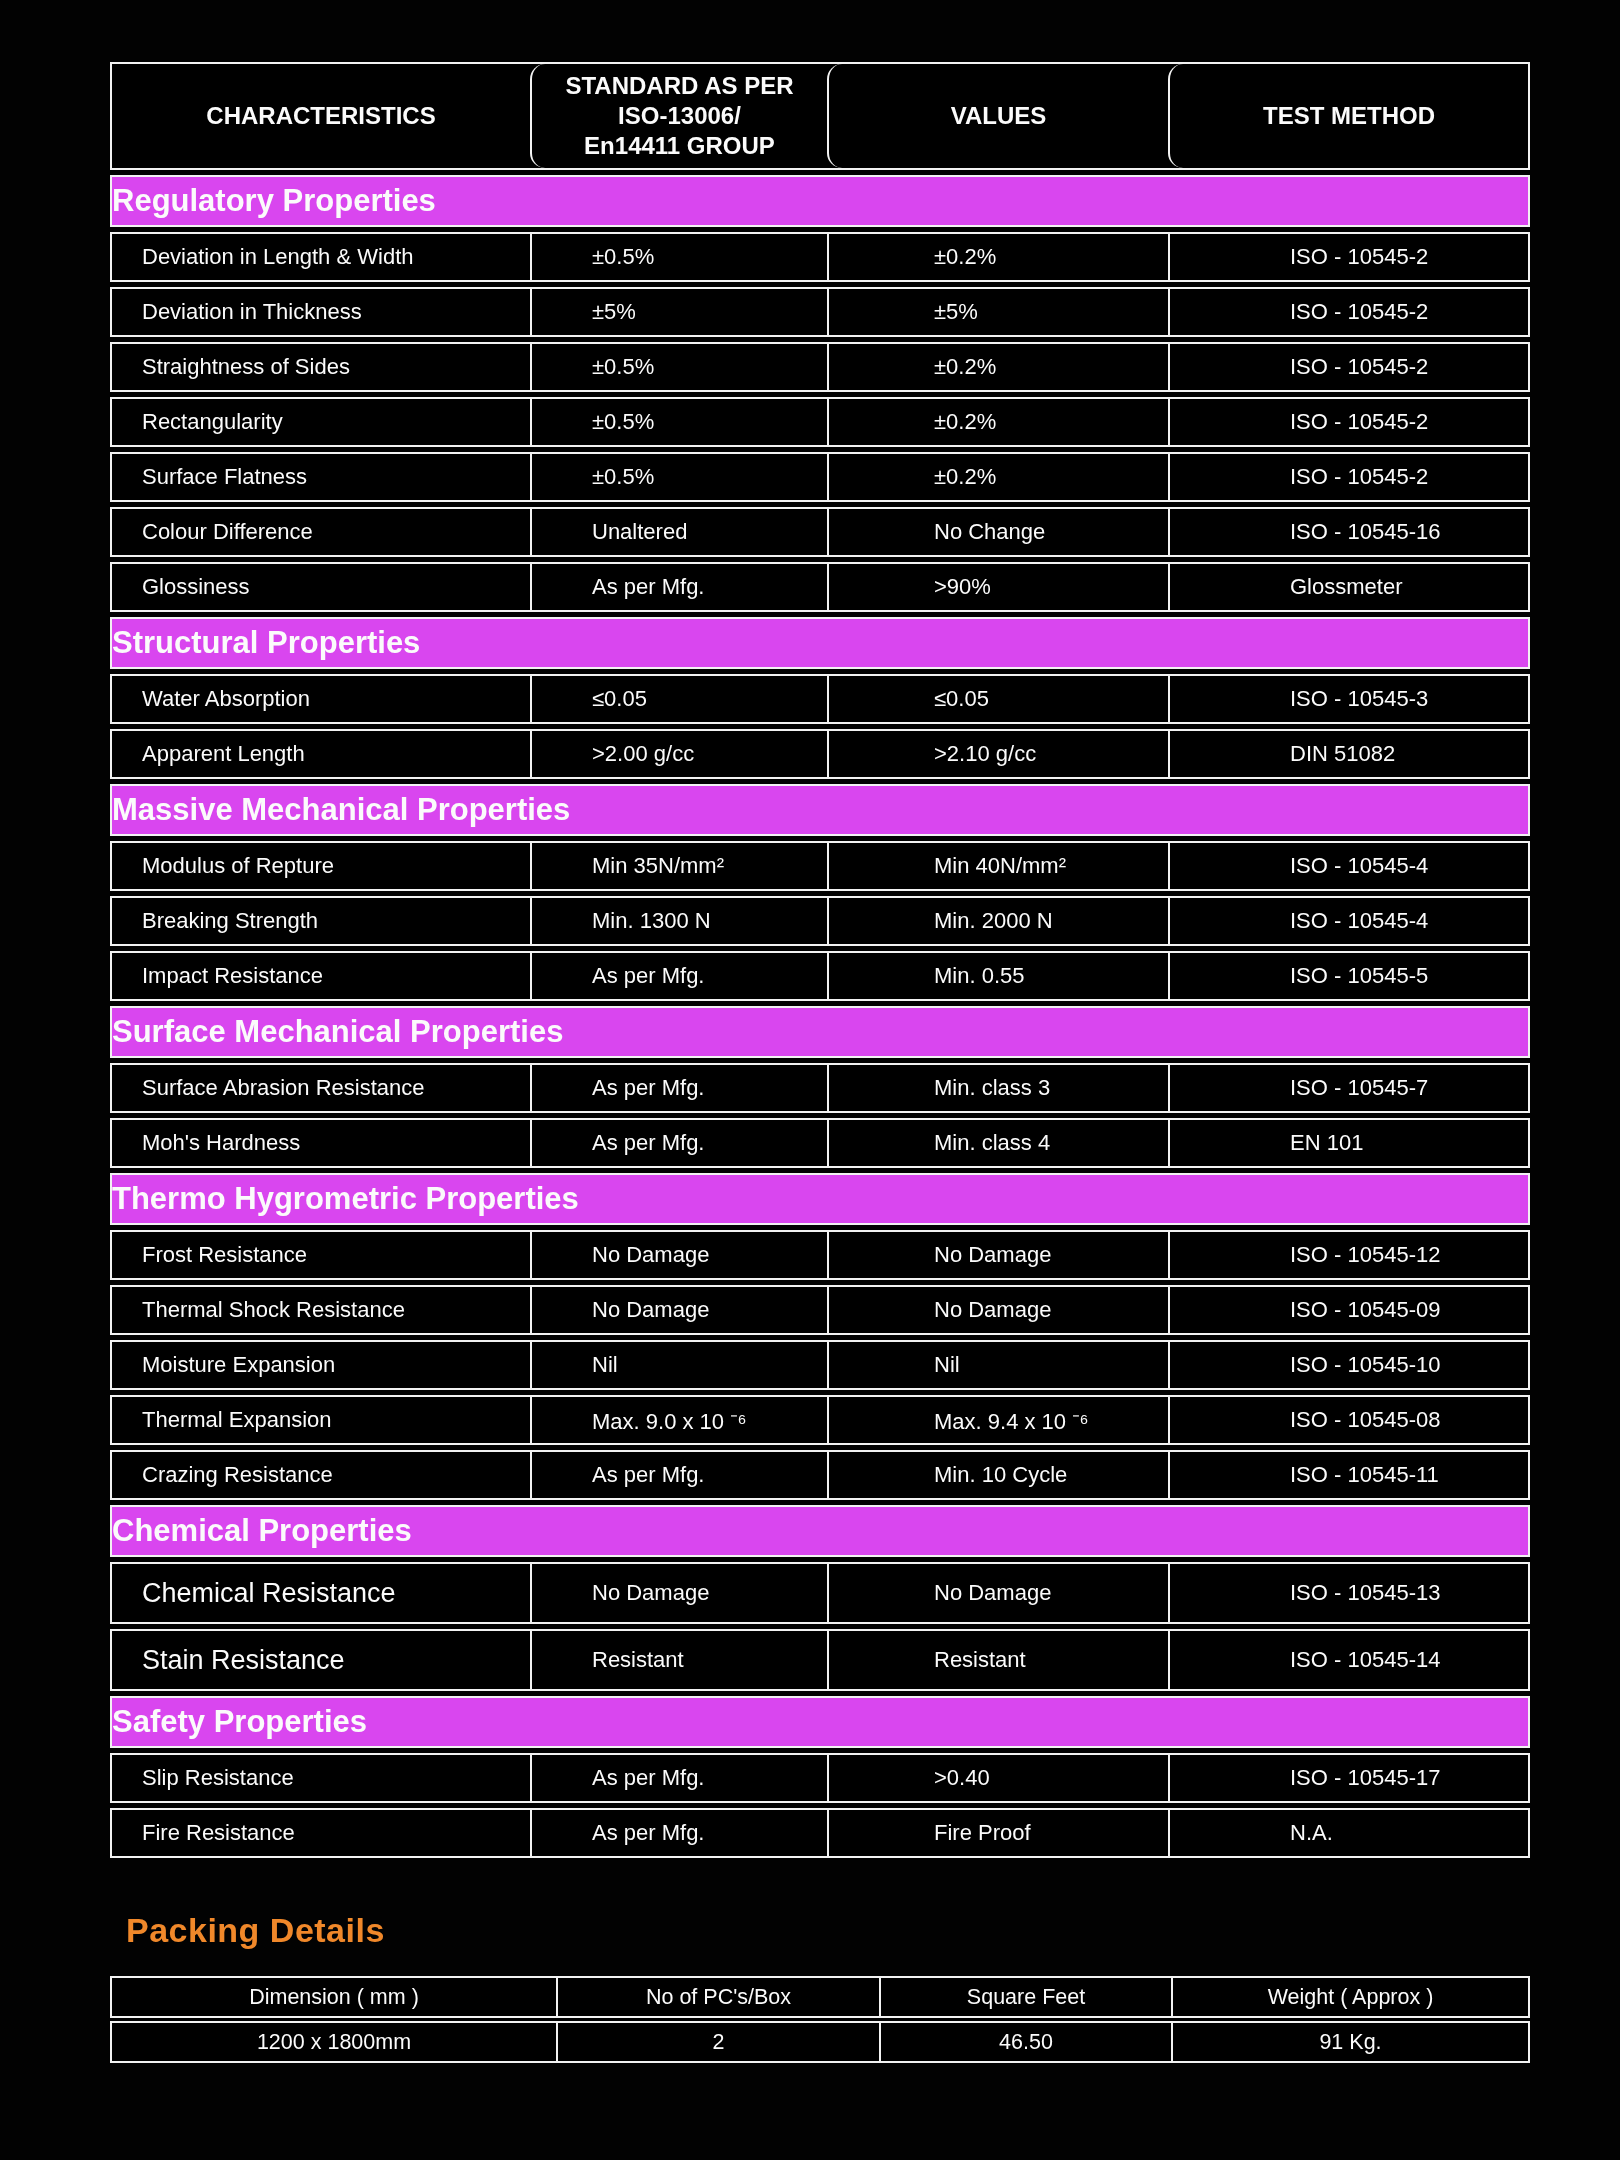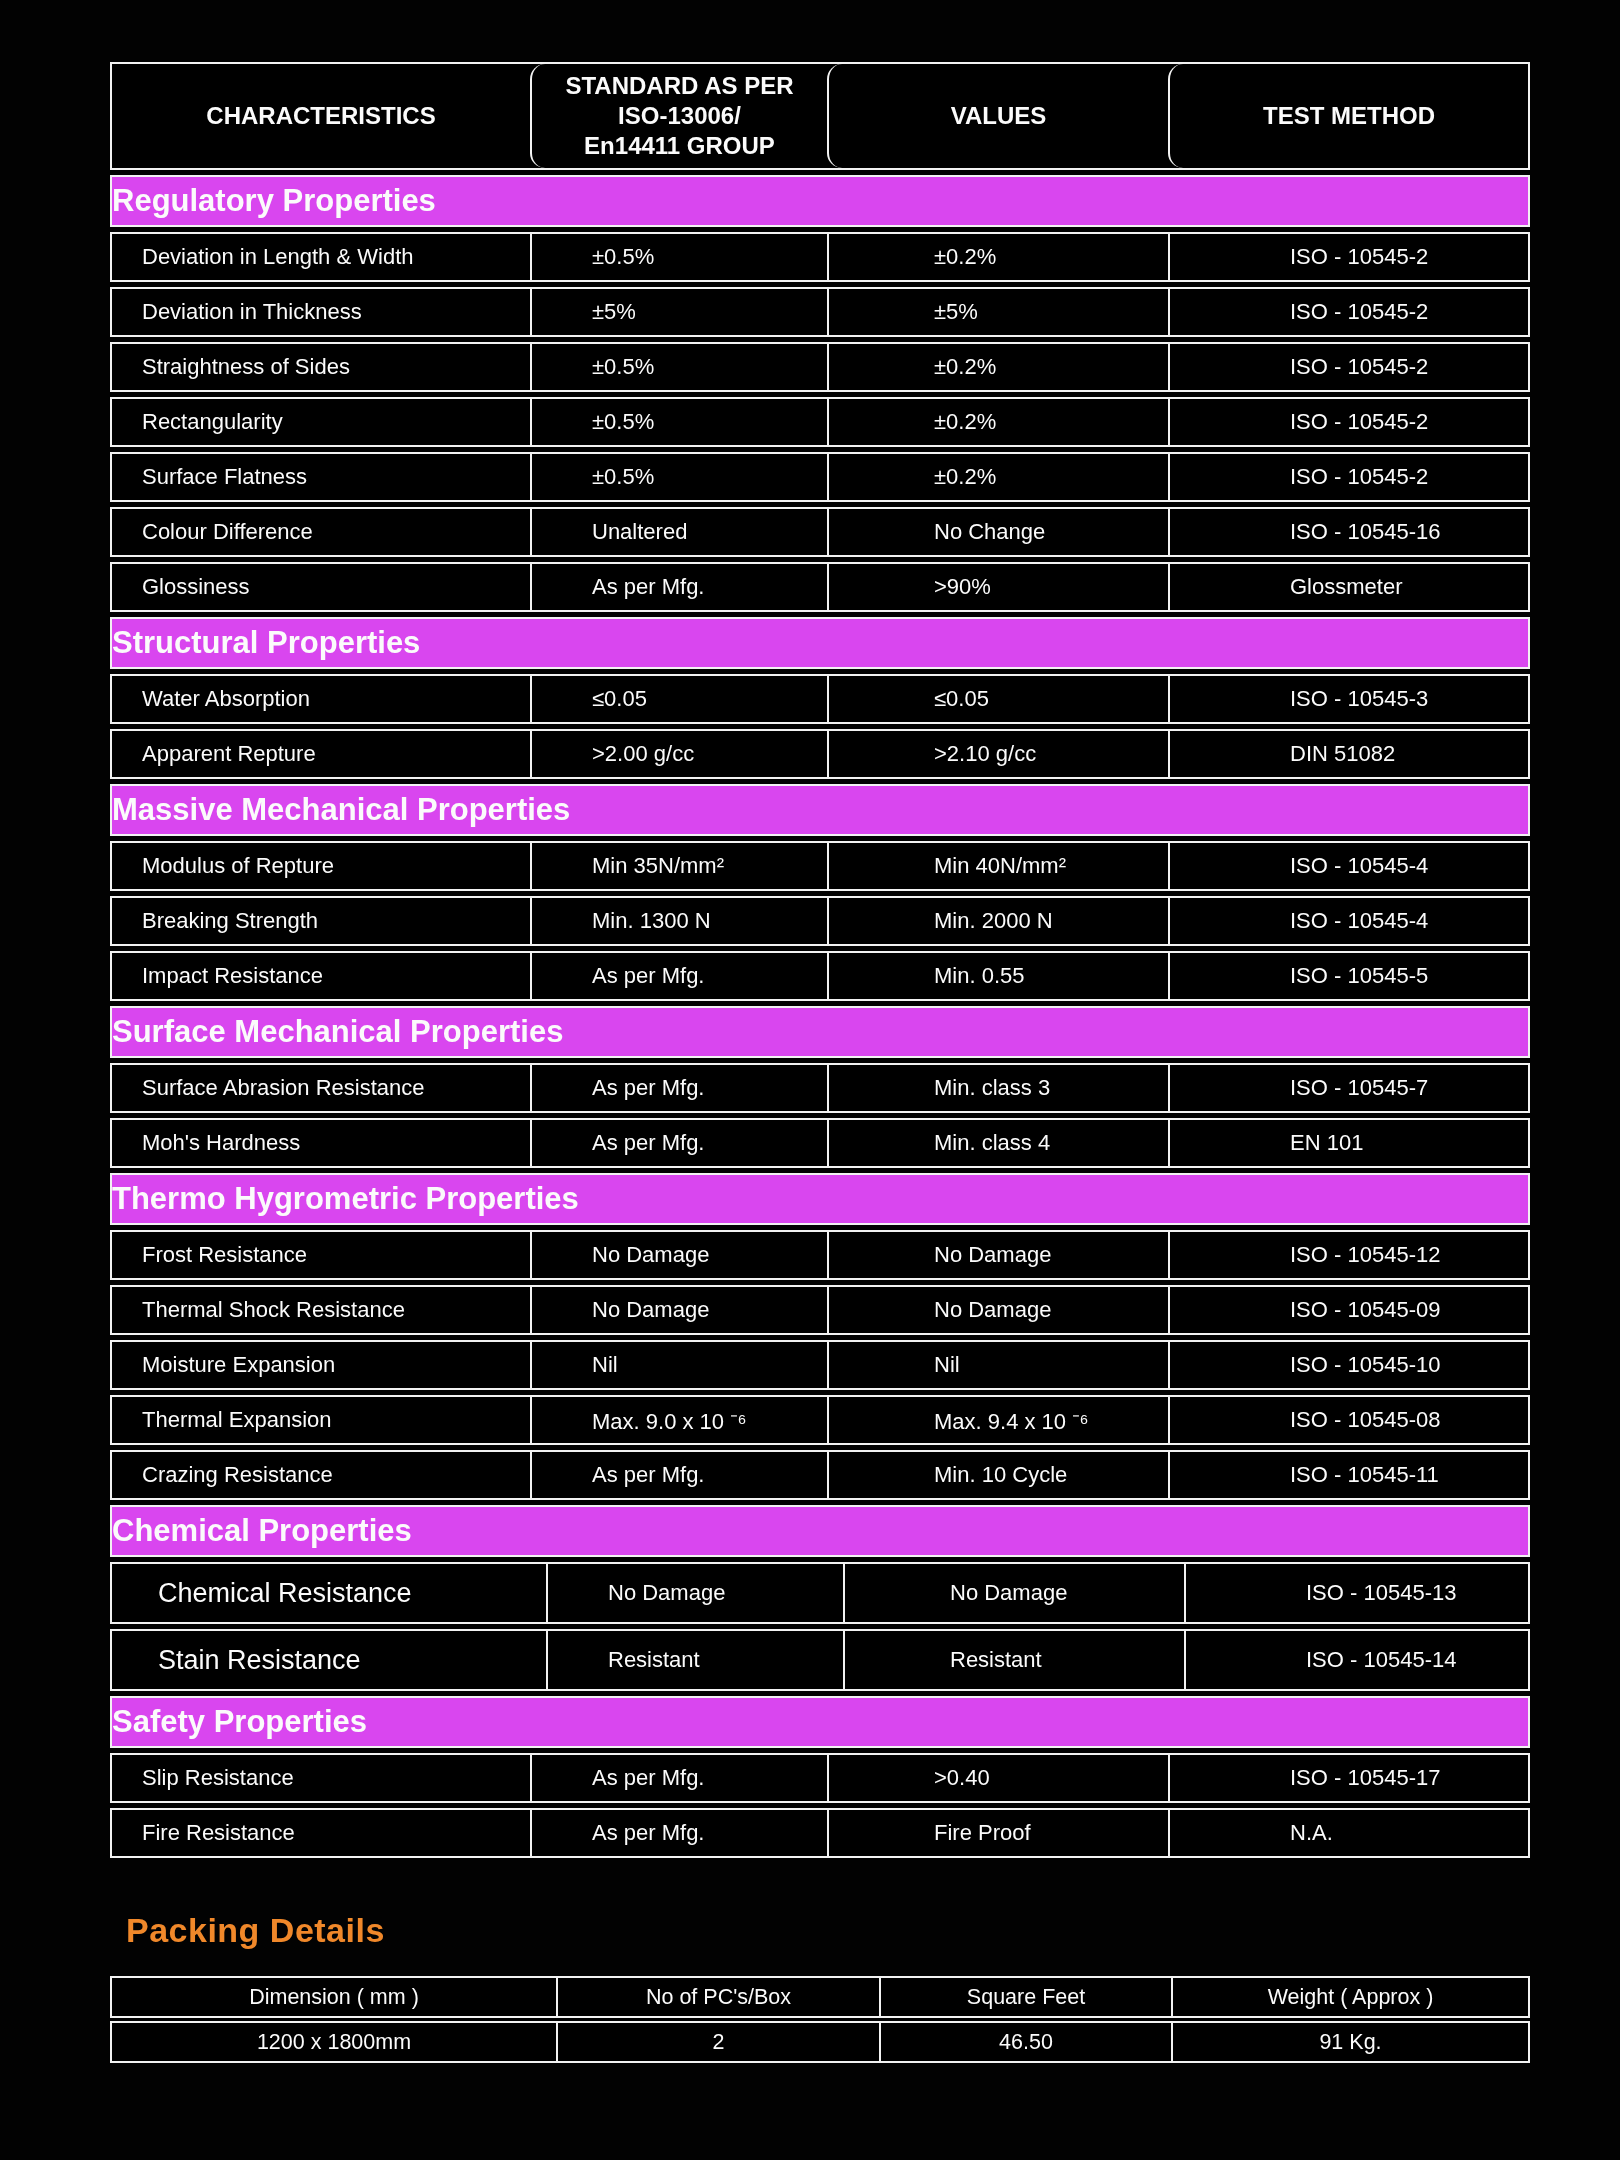--- a/index.html
+++ b/index.html
@@ -63,21 +63,21 @@
     height:48px;
     line-height:48px;
     font-weight:bold;
     font-size:31px;
     border:2px solid var(--line,#f2f2f2);
     margin-bottom:5px;
     background:#d946ef;
   }
   .drow{height:46px;}
   .drow.em{height:58px;}
-  .drow.em .c1{font-size:27px;margin-left:16px;}
+  .drow.em .c1{font-size:27px;}
   
   .prow{margin-bottom:3px;}
   .prow .cell{
     justify-content:center;
     text-align:center;
     padding:0;
     font-size:21.5px;
   }
   .p1{flex:0 0 444px;}
   .p2{flex:0 0 323px;}
@@ -144,21 +144,21 @@
         <div class="cell c4">Glossmeter</div>
       </div>
       <div class="bar">Structural Properties</div>
       <div class="row drow">
         <div class="cell c1">Water Absorption</div>
         <div class="cell c2">≤0.05</div>
         <div class="cell c3">≤0.05</div>
         <div class="cell c4">ISO - 10545-3</div>
       </div>
       <div class="row drow">
-        <div class="cell c1">Apparent Repture</div>
+        <div class="cell c1">Apparent Length</div>
         <div class="cell c2">&gt;2.00 g/cc</div>
         <div class="cell c3">&gt;2.10 g/cc</div>
         <div class="cell c4">DIN 51082</div>
       </div>
       <div class="bar">Massive Mechanical Properties</div>
       <div class="row drow">
         <div class="cell c1">Modulus of Repture</div>
         <div class="cell c2">Min 35N/mm²</div>
         <div class="cell c3">Min 40N/mm²</div>
         <div class="cell c4">ISO - 10545-4</div>

